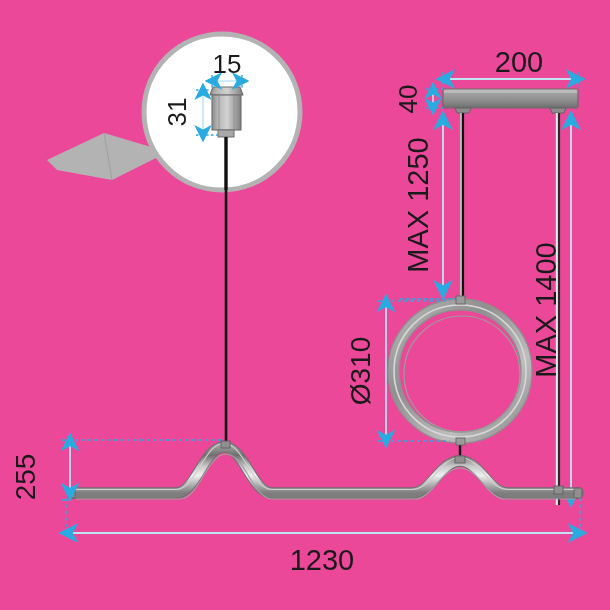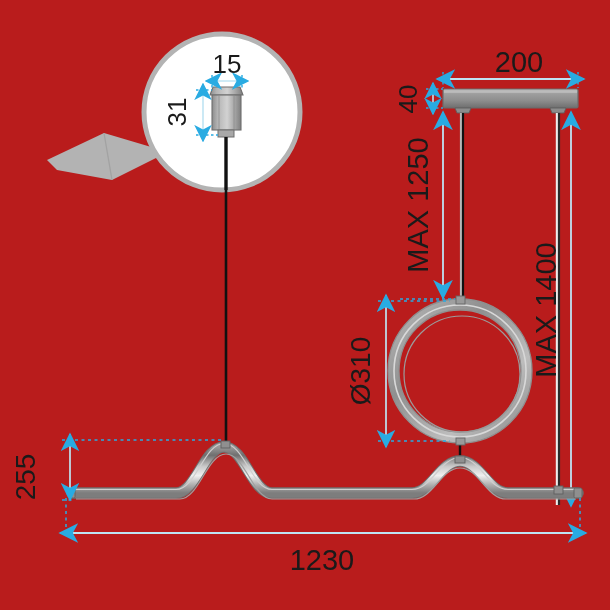--- a/index.html
+++ b/index.html
@@ -8,21 +8,21 @@
     padding: 0;
     background: #ffffff;
   }
   body {
     font-family: "Liberation Sans", sans-serif;
   }
   #drawing-root {
     position: relative;
     width: 610px;
     height: 610px;
-    background: #b91c1c;
+    background: #ec4899;
     overflow: hidden;
   }
   #drawing-svg {
     position: absolute;
     top: 0;
     left: 0;
     width: 610px;
     height: 610px;
     display: block;
   }

